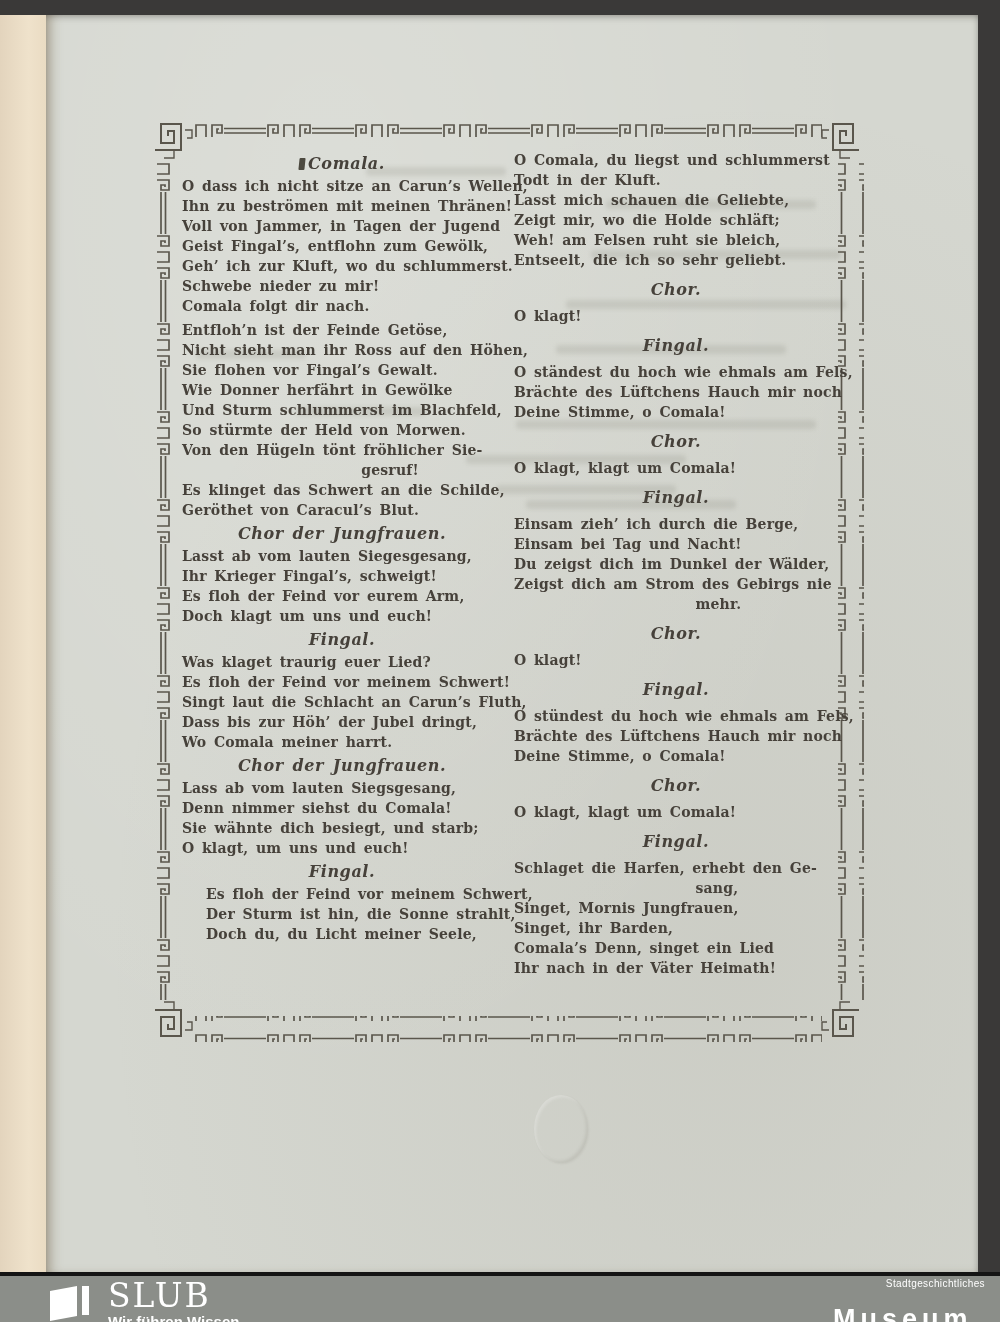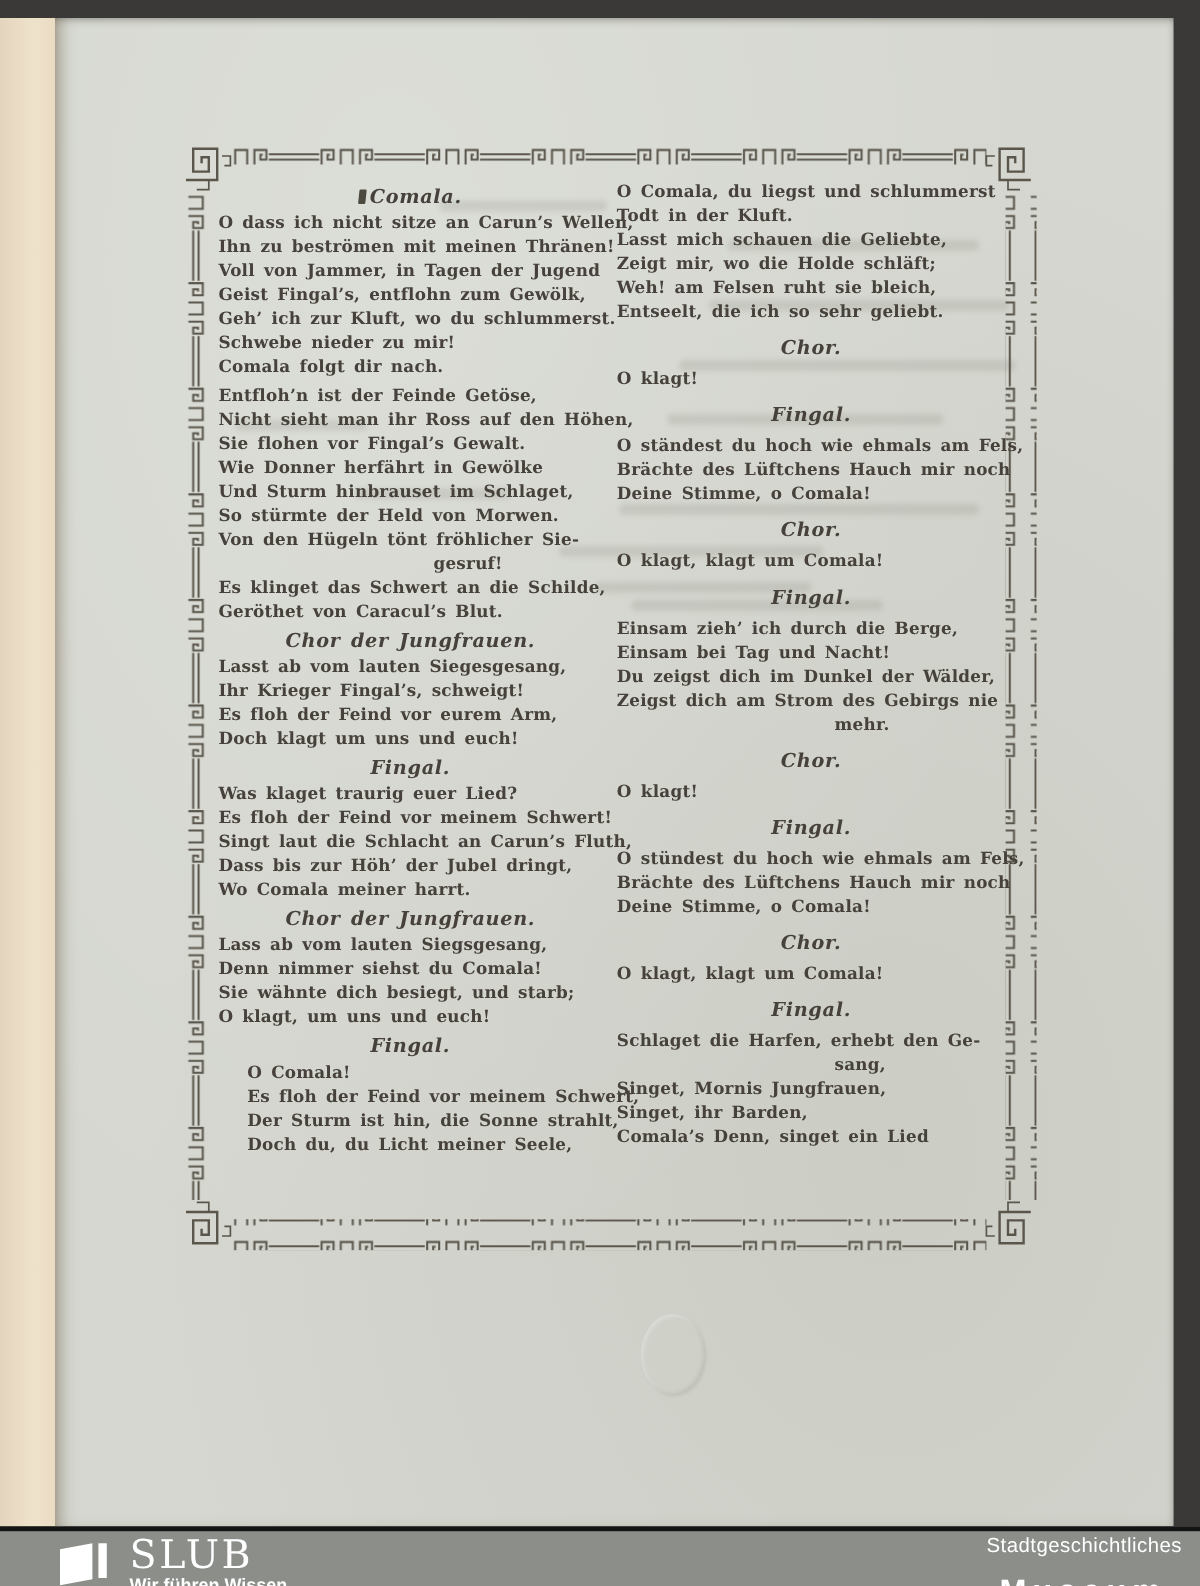--- a/index.html
+++ b/index.html
@@ -72,21 +72,21 @@
     box-sizing:border-box;
   }
   .slub-brand{position:absolute;left:46px;top:5px;display:flex;align-items:flex-start;}
   .slub-book{margin-right:12px;margin-top:2px;}
   .slub-name{
     font-family:"DejaVu Serif", serif;font-weight:normal;
     font-size:33px;line-height:30px;letter-spacing:2px;
   }
   .slub-tagline{font-size:15px;font-weight:bold;margin-top:2px;}
   .museum-brand{position:absolute;right:15px;top:3px;text-align:right;line-height:1;}
-  .museum-line1{font-size:17px;letter-spacing:.4px;margin-bottom:17px;}
+  .museum-line1{font-size:10px;letter-spacing:.4px;margin-bottom:17px;}
   .museum-line2{font-size:27px;font-weight:bold;letter-spacing:5px;}
   .museum-line3{font-size:10px;margin-top:1px;margin-right:34px;}
 </style>
 </head>
 <body>
 
 <div class="under-page"></div>
 
 <div class="page">
 
@@ -147,21 +147,21 @@
       <div class="line">Geist Fingal’s, entflohn zum Gewölk,</div>
       <div class="line">Geh’ ich zur Kluft, wo du schlummerst.</div>
       <div class="line">Schwebe nieder zu mir!</div>
       <div class="line">Comala folgt dir nach.</div>
     </div>
     <div class="stanza">
       <div class="line">Entfloh’n ist der Feinde Getöse,</div>
       <div class="line">Nicht sieht man ihr Ross auf den Höhen,</div>
       <div class="line">Sie flohen vor Fingal’s Gewalt.</div>
       <div class="line">Wie Donner herfährt in Gewölke</div>
-      <div class="line">Und Sturm hinbrauset im Schlaget,</div>
+      <div class="line">Und Sturm schlummerst im Blachfeld,</div>
       <div class="line">So stürmte der Held von Morwen.</div>
       <div class="line">Von den Hügeln tönt fröhlicher Sie-</div>
       <div class="line indent">gesruf!</div>
       <div class="line">Es klinget das Schwert an die Schilde,</div>
       <div class="line">Geröthet von Caracul’s Blut.</div>
     </div>
     <div class="stanza-heading"><span>Chor der Jungfrauen.</span></div>
     <div class="stanza">
       <div class="line">Lasst ab vom lauten Siegesgesang,</div>
       <div class="line">Ihr Krieger Fingal’s, schweigt!</div>
@@ -178,21 +178,20 @@
     </div>
     <div class="stanza-heading"><span>Chor der Jungfrauen.</span></div>
     <div class="stanza">
       <div class="line">Lass ab vom lauten Siegsgesang,</div>
       <div class="line">Denn nimmer siehst du Comala!</div>
       <div class="line">Sie wähnte dich besiegt, und starb;</div>
       <div class="line">O klagt, um uns und euch!</div>
     </div>
     <div class="stanza-heading"><span>Fingal.</span></div>
     <div class="stanza indent-block">
-      <div class="line">O Comala!</div>
       <div class="line">Es floh der Feind vor meinem Schwert,</div>
       <div class="line">Der Sturm ist hin, die Sonne strahlt,</div>
       <div class="line">Doch du, du Licht meiner Seele,</div>
     </div>
   </div>
 <div class="text-col col-right" id="col-right">
     <div class="stanza">
       <div class="line">O Comala, du liegst und schlummerst</div>
       <div class="line">Todt in der Kluft.</div>
       <div class="line">Lasst mich schauen die Geliebte,</div>
@@ -236,20 +235,21 @@
     <div class="stanza">
       <div class="line">O klagt, klagt um Comala!</div>
     </div>
     <div class="stanza-heading"><span>Fingal.</span></div>
     <div class="stanza">
       <div class="line">Schlaget die Harfen, erhebt den Ge-</div>
       <div class="line indent">sang,</div>
       <div class="line">Singet, Mornis Jungfrauen,</div>
       <div class="line">Singet, ihr Barden,</div>
       <div class="line">Comala’s Denn, singet ein Lied</div>
+      <div class="line">Ihr nach in der Väter Heimath!</div>
     </div>
   </div>
 
 <div class="footer">
   <div class="slub-brand">
     <svg class="slub-book" width="50" height="40" viewBox="0 0 50 40">
       <path d="M4 8 L31 3 L31 33 L4 38 Z" fill="#ffffff"></path>
       <path d="M36 3 L43 3 L43 32 L36 32 Z" fill="#ffffff"></path>
     </svg>
     <div class="slub-text">

